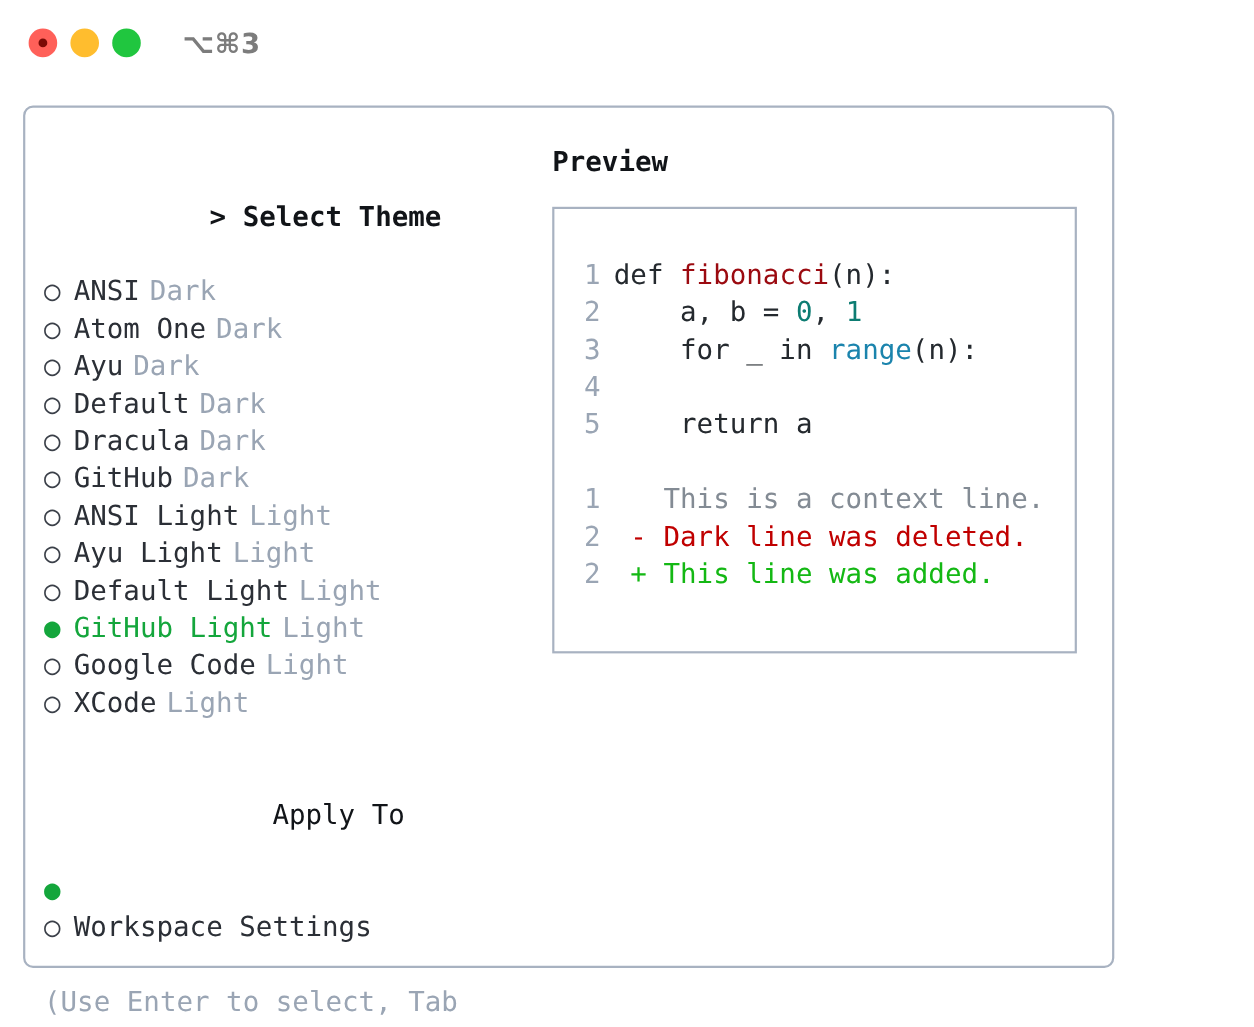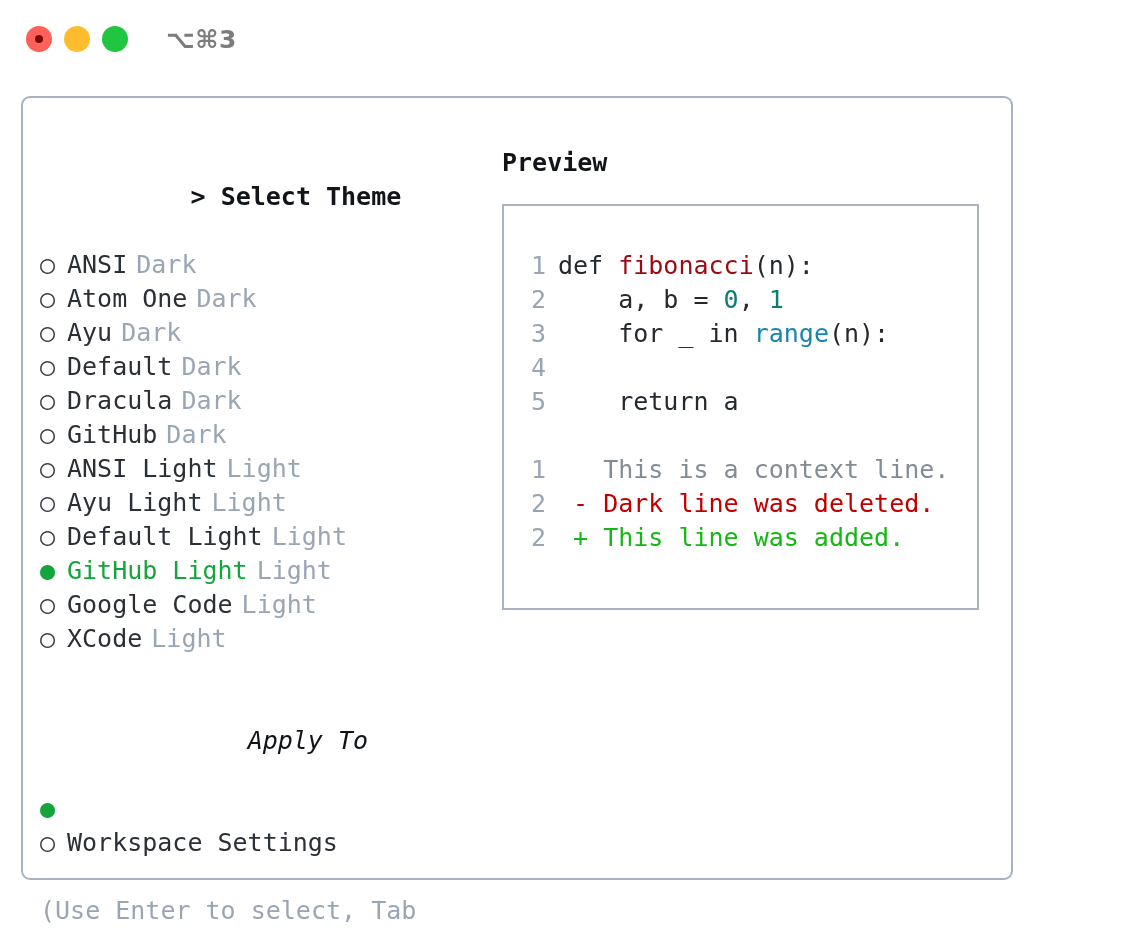--- a/index.html
+++ b/index.html
@@ -105,21 +105,20 @@
     color: #111418;
     white-space: pre;
     font-family: "DejaVu Sans Mono", "Liberation Mono", monospace;
   }
   .section-title.focused {
     font-weight: 700;
   }
   .section-title.unfocused {
     font-weight: 400;
     padding-left: 27px;
-    font-style: italic;
   }
 
   .option-row {
     display: flex;
     align-items: baseline;
     font-size: 25px;
     line-height: 34px;
     white-space: pre;
     color: #2b2f36;
   }
@@ -146,21 +145,21 @@
     line-height: 34px;
     color: #9aa5b4;
     width: 410px;
     font-family: "DejaVu Sans Mono", "Liberation Mono", monospace;
   }
 
   
   #right-pane {
     position: absolute;
     left: 479px;
-    top: 48px;
+    top: 32px;
     width: 490px;
   }
   #preview-heading {
     font-size: 25px;
     line-height: 34px;
     font-weight: 700;
     color: #111418;
     white-space: pre;
   }
   #preview-panel {

